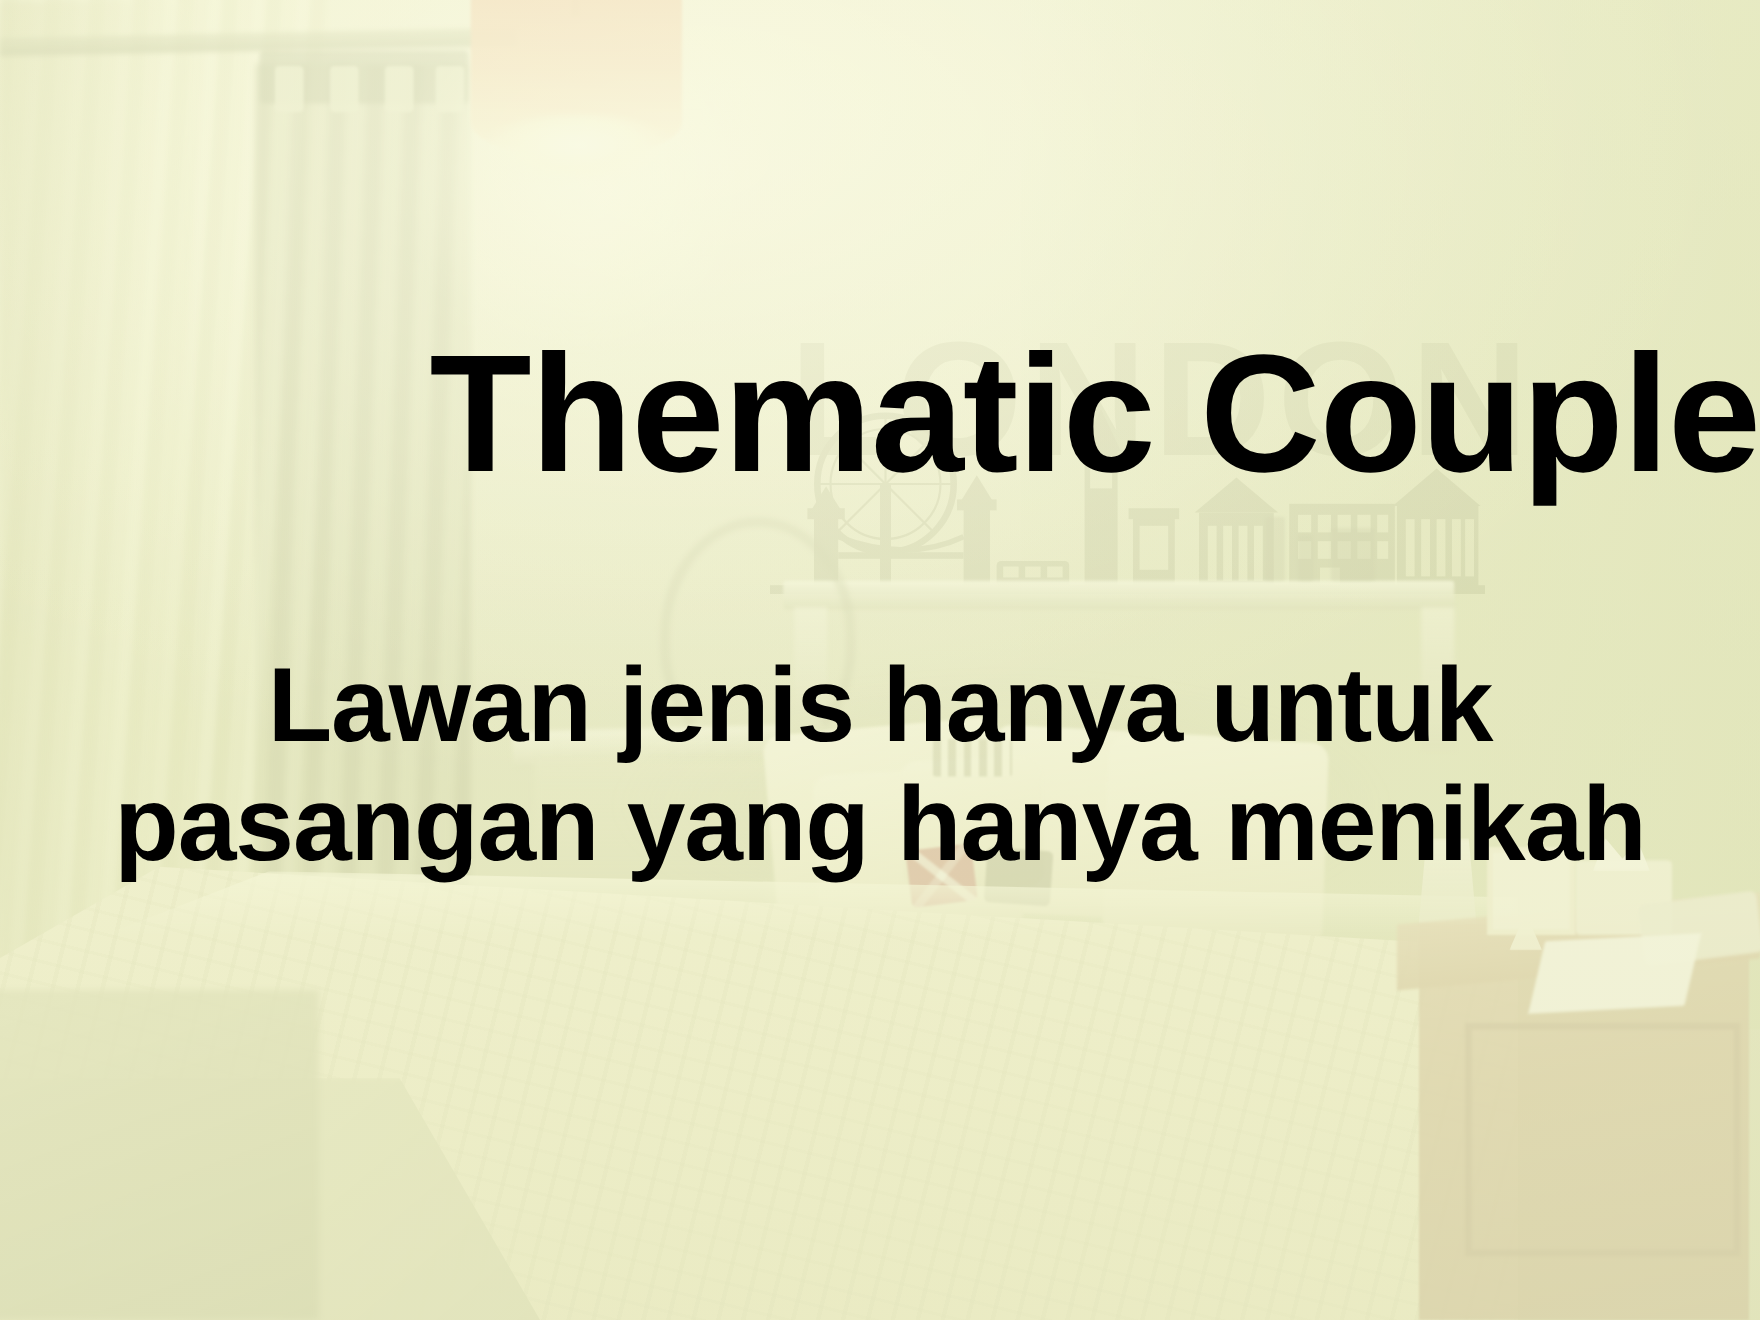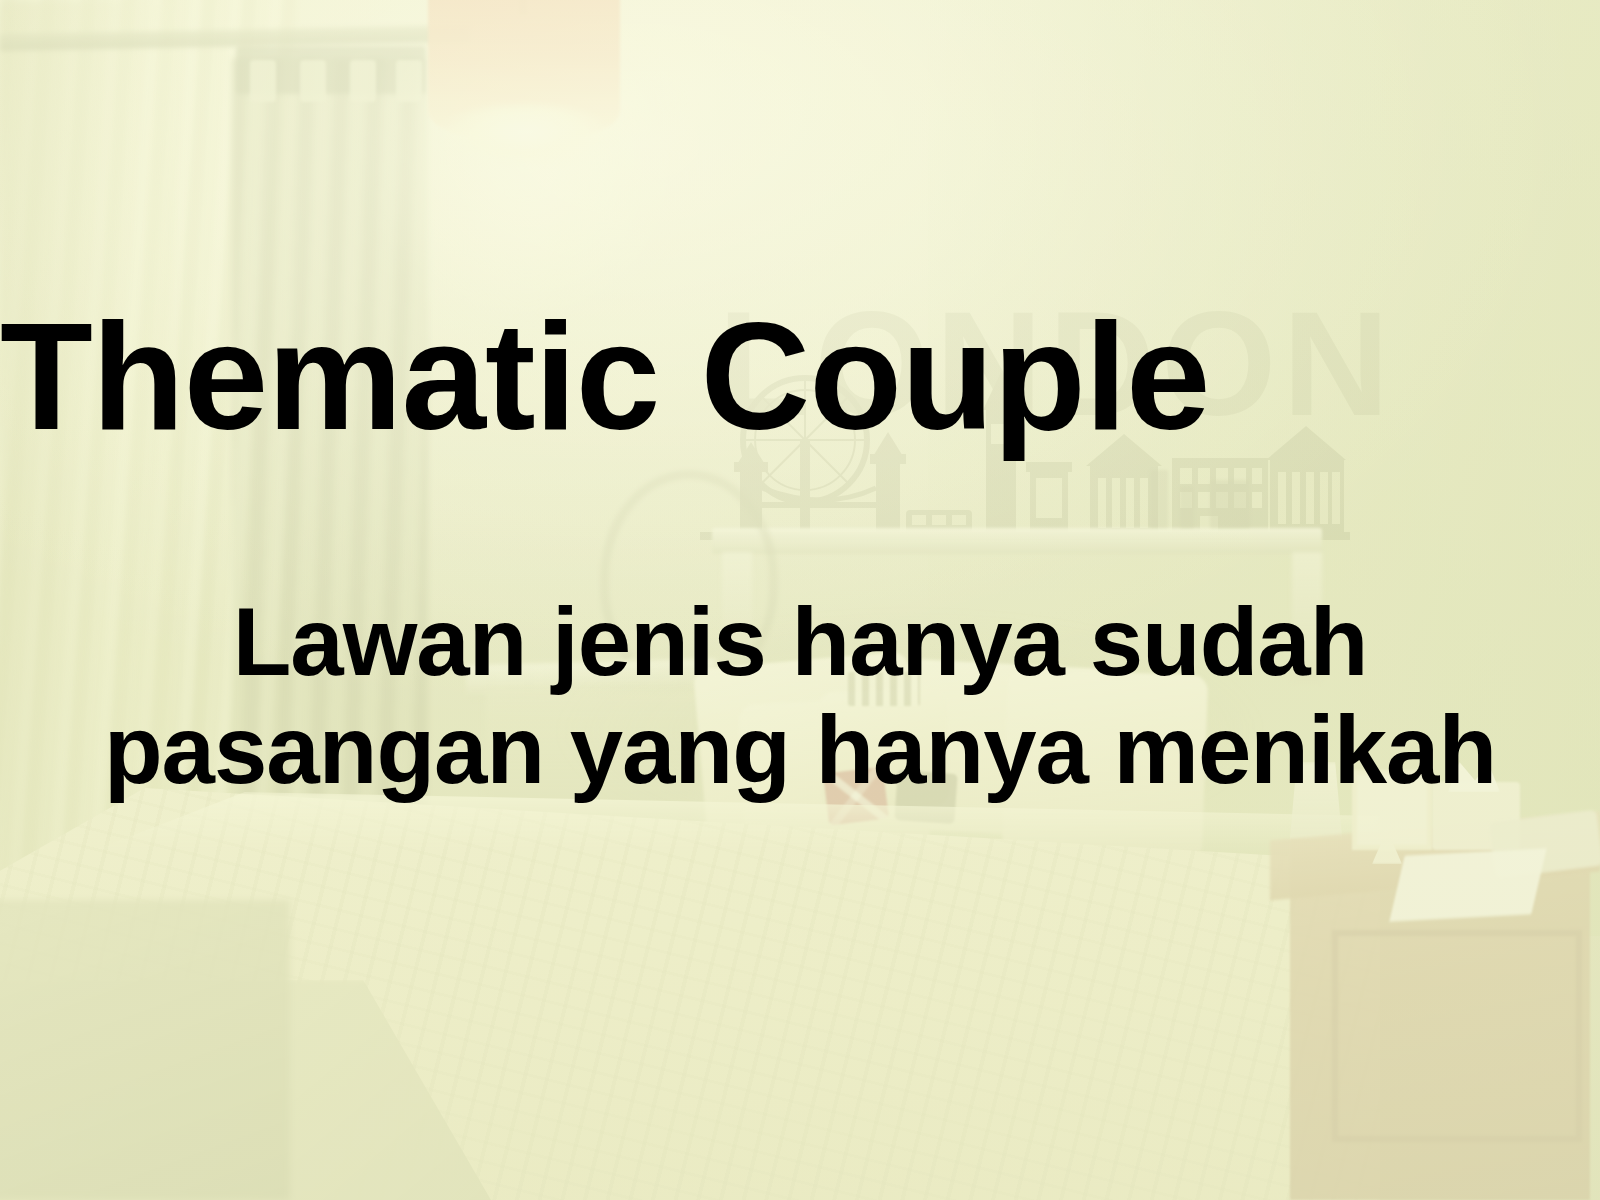--- a/index.html
+++ b/index.html
@@ -286,21 +286,21 @@
   .wash2{
     position:absolute;inset:0;
     background:radial-gradient(85% 70% at 40% 12%,rgba(255,255,240,.40) 0%,rgba(255,255,240,0) 70%);
   }
 
   
   #text-layer{position:absolute;inset:0;}
   .title{
     position:absolute;
     left:0;right:0;top:300px;
-    text-align:left;
+    text-align:right;
     color:#000;
     font-size:152px;
     font-weight:bold;
     line-height:1;
     letter-spacing:-1px;
     font-family:"Liberation Sans", sans-serif;
     white-space:nowrap;
   }
   .subtitle{
     position:absolute;
@@ -454,18 +454,18 @@
     <div class="phone"></div>
     <div class="notepad"></div>
 
     <div class="wash"></div>
     <div class="wash2"></div>
   </div>
 
   <div id="text-layer">
     <div class="title">Thematic Couple</div>
     <div class="subtitle">
-      <span class="ln">Lawan jenis hanya sudah</span>
+      <span class="ln">Lawan jenis hanya untuk</span>
       <span class="ln">pasangan yang hanya menikah</span>
     </div>
   </div>
 
 </div>
 
 </body></html>

